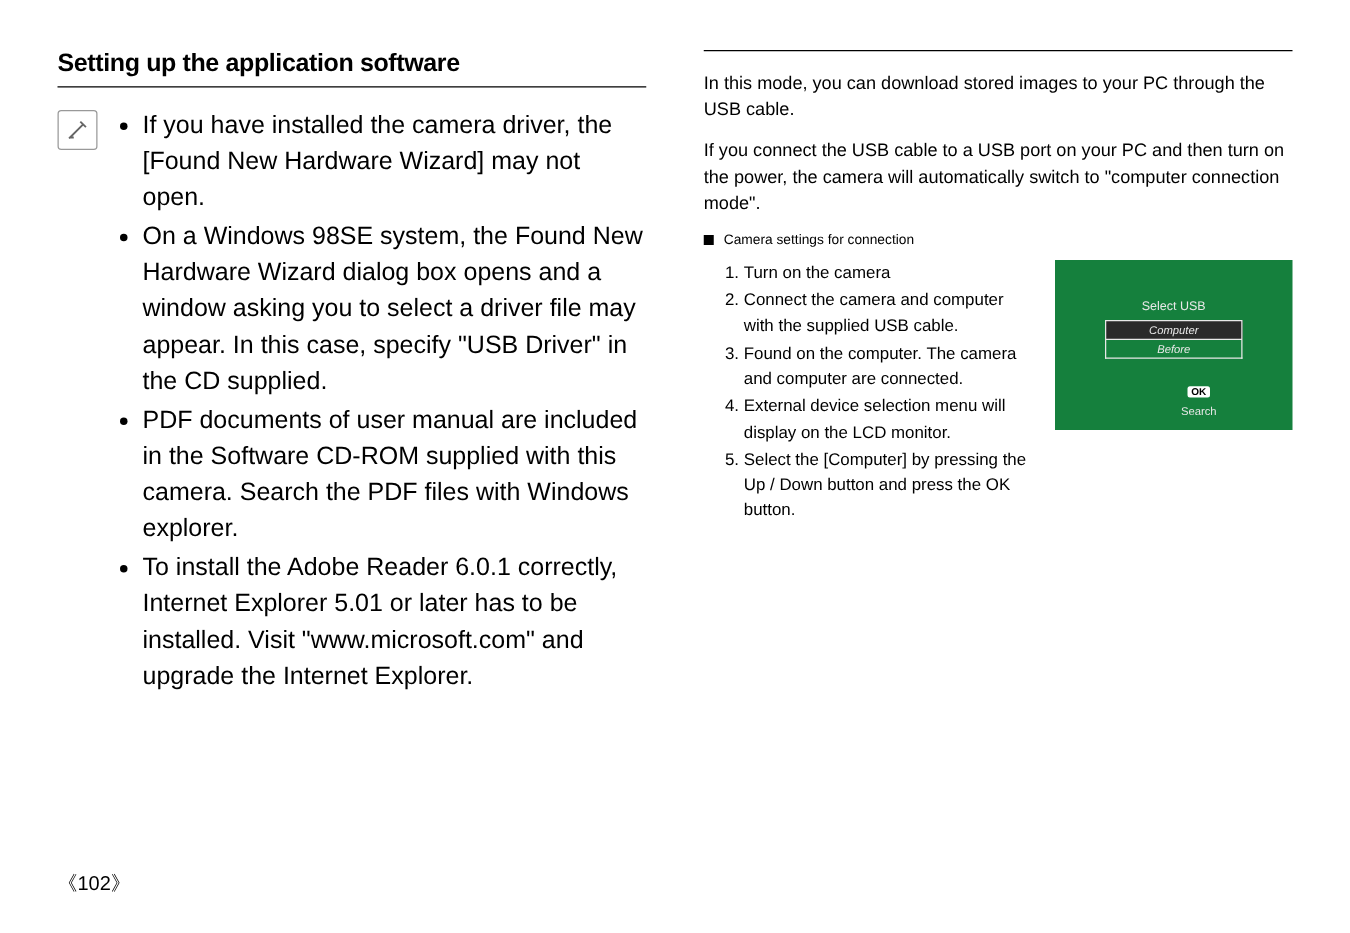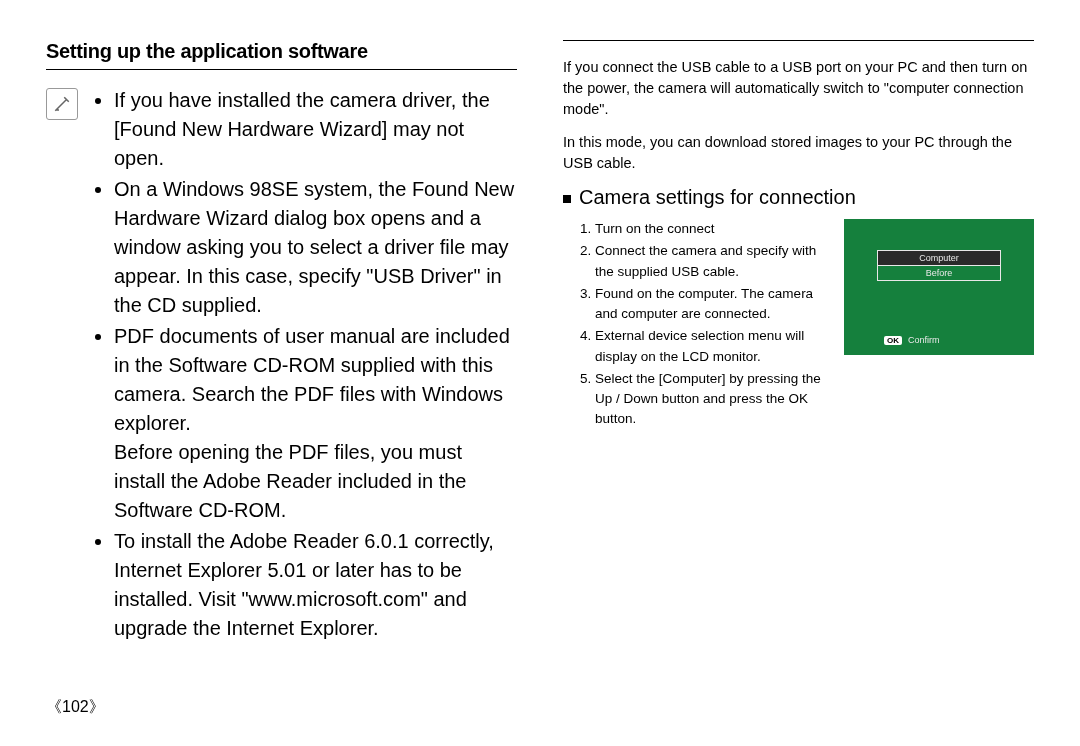--- a/index.html
+++ b/index.html
@@ -8,32 +8,32 @@
   .col{flex:1;min-width:0;}
   h1{font-size:20px;font-weight:bold;margin:0 0 6px 0;letter-spacing:-0.3px;}
   .rule{border-bottom:1px solid #000;margin-bottom:16px;}
   .note-block{display:flex;align-items:flex-start;gap:18px;}
   .note-icon{width:30px;height:30px;border:1px solid #999;border-radius:3px;display:flex;align-items:center;justify-content:center;flex:0 0 auto;margin-top:2px;}
   .note-icon svg{width:18px;height:18px;stroke:#666;fill:none;stroke-width:2;}
   ul.bullets{list-style:disc;margin:0;padding-left:18px;font-size:20px;line-height:1.45;}
   ul.bullets li{margin-bottom:2px;}
   .follow{display:block;margin-top:0;}
   .para{font-size:14.5px;line-height:1.45;margin:0 0 12px 0;}
-  .subhead{font-size:20px;margin:10px 0 10px 0;}
+  .subhead{font-size:11px;margin:10px 0 10px 0;}
   .subhead .sq{display:inline-block;width:8px;height:8px;background:#000;vertical-align:middle;margin-right:8px;}
   .steps-row{display:flex;align-items:flex-start;gap:18px;}
   ol.steps{font-size:13.5px;line-height:1.5;margin:0;padding-left:32px;flex:1;}
   ol.steps li{margin-bottom:2px;}
   .lcd{width:190px;height:136px;background:#15803d;flex:0 0 auto;position:relative;font-family:Arial,Helvetica,sans-serif;color:#e8e8e8;}
   .lcd-title{position:absolute;top:32px;left:0;right:0;text-align:center;font-size:10px;}
-  .lcd-menu{position:absolute;top:31px;left:50%;transform:translateX(-50%);width:124px;}
+  .lcd-menu{position:absolute;top:48px;left:50%;transform:translateX(-50%);width:110px;font-style:italic;}
   .lcd-item{font-size:9px;text-align:center;padding:2px 0;border:1px solid #e8e8e8;margin-bottom:0;}
   .lcd-item+.lcd-item{border-top:none;}
   .lcd-item.sel{background:#2a2a2a;}
-  .lcd-footer{position:absolute;bottom:10px;left:40px;right:0;font-size:9px;display:flex;align-items:center;gap:6px;}
+  .lcd-footer{position:absolute;bottom:10px;left:40px;right:0;font-size:9px;display:flex;align-items:center;gap:6px;flex-direction:column;}
   .lcd-ok{background:#fff;color:#000;font-size:8px;font-weight:bold;padding:0 3px;border-radius:2px;}
   .pagenum{position:absolute;bottom:28px;left:46px;font-size:16px;}
 </style>
 </head>
 <body>
 
 <div class="page">
   <div class="cols">
 
     <div class="col">
@@ -48,57 +48,56 @@
         </div>
         <ul class="bullets">
           <li>
             <span>If you have installed the camera driver, the [Found New Hardware Wizard] may not open.</span>
           </li>
           <li>
             <span>On a Windows 98SE system, the Found New Hardware Wizard dialog box opens and a window asking you to select a driver file may appear. In this case, specify "USB Driver" in the CD supplied.</span>
           </li>
           <li>
             <span>PDF documents of user manual are included in the Software CD-ROM supplied with this camera. Search the PDF files with Windows explorer.</span>
-            <span class="follow">Before opening the PDF files, you must install the Adobe Reader included in the Software CD-ROM.</span>
           </li>
           <li>
             <span>To install the Adobe Reader 6.0.1 correctly, Internet Explorer 5.01 or later has to be installed. Visit "www.microsoft.com" and upgrade the Internet Explorer.</span>
           </li>
         </ul>
       </div>
     </div>
 
     <div class="col">
       <div class="rule"></div>
 
+      <p class="para">In this mode, you can download stored images to your PC through the USB cable.</p>
       <p class="para">If you connect the USB cable to a USB port on your PC and then turn on the power, the camera will automatically switch to "computer connection mode".</p>
-      <p class="para">In this mode, you can download stored images to your PC through the USB cable.</p>
 
       <div class="subhead">
         <span class="sq"></span><span>Camera settings for connection</span>
       </div>
 
       <div class="steps-row">
         <ol class="steps">
-          <li>Turn on the connect</li>
-          <li>Connect the camera and specify with the supplied USB cable.</li>
+          <li>Turn on the camera</li>
+          <li>Connect the camera and computer with the supplied USB cable.</li>
           <li>Found on the computer. The camera and computer are connected.</li>
           <li>External device selection menu will display on the LCD monitor.</li>
           <li>Select the [Computer] by pressing the Up / Down button and press the OK button.</li>
         </ol>
 
         <div class="lcd">
           <div class="lcd-title">Select USB</div>
           <div class="lcd-menu">
             <div class="lcd-item sel">Computer</div>
             <div class="lcd-item">Before</div>
           </div>
           <div class="lcd-footer">
             <span class="lcd-ok">OK</span>
-            <span>Confirm</span>
+            <span>Search</span>
           </div>
         </div>
       </div>
     </div>
 
   </div>
 
   <div class="pagenum">《102》</div>
 </div>
 

